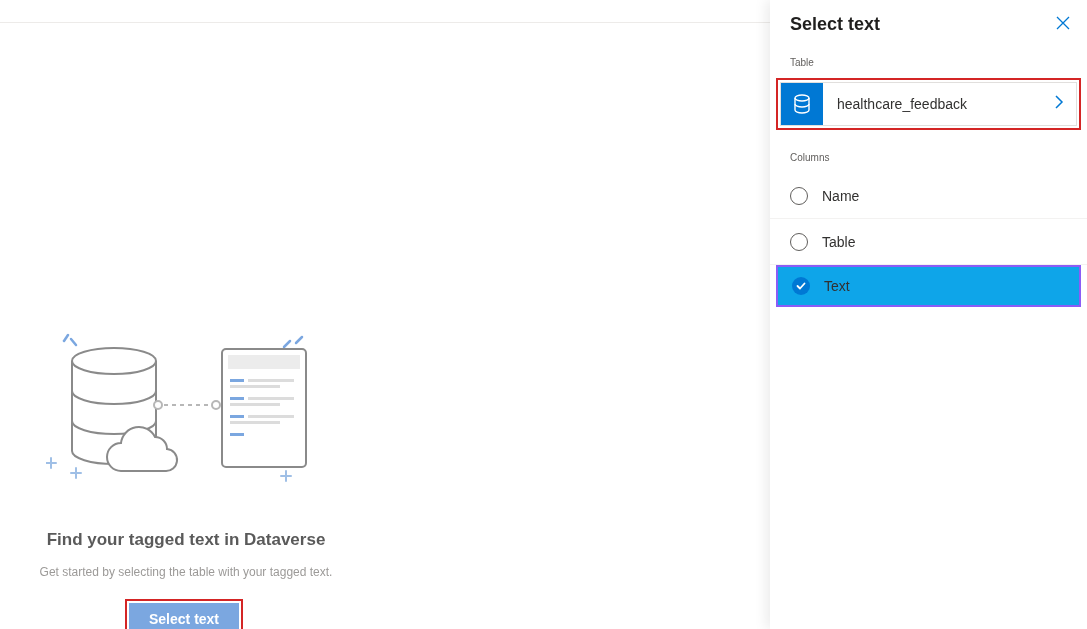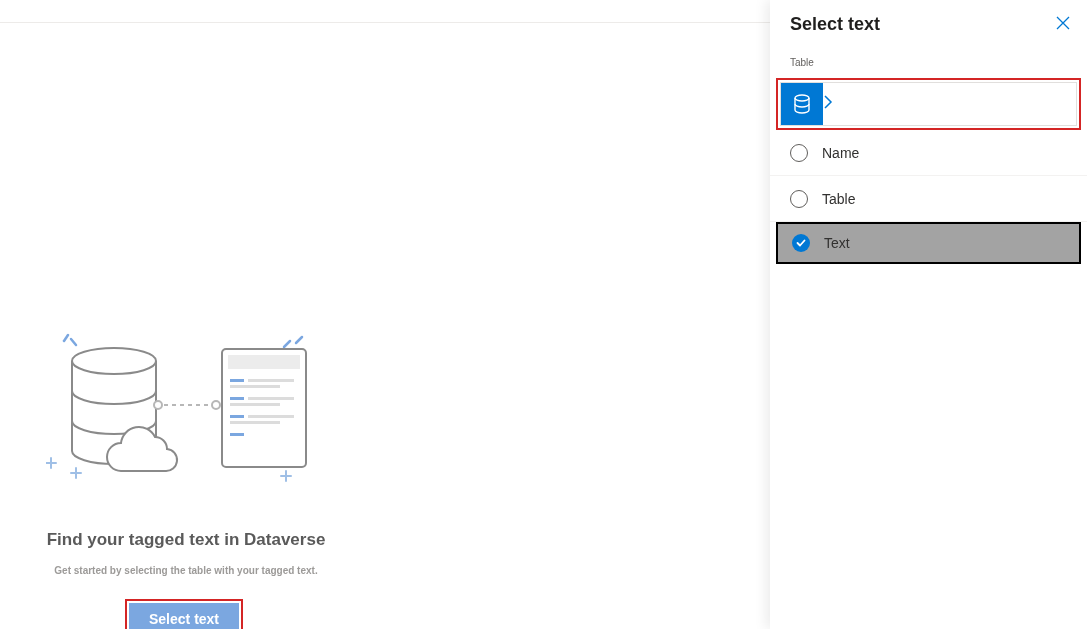--- a/index.html
+++ b/index.html
@@ -43,23 +43,22 @@
       font-size: 17px;
       font-weight: 600;
       color: #5a5a5a;
     }
     .main-subtext {
       position: absolute;
       top: 554px;
       left: 0;
       width: 372px;
       text-align: center;
-      font-size: 10px;
+      font-size: 12px;
       color: #9c9a98;
-      font-weight: bold;
     }
     .select-btn-wrap {
       position: absolute;
       top: 588px;
       left: 125px;
       border: 2px solid #d42525;
       padding: 2px;
     }
     .select-btn {
       background: #7ba7e0;
@@ -141,22 +140,22 @@
       align-items: center;
       height: 46px;
       padding: 0 20px;
       border-bottom: 1px solid #f3f2f1;
       cursor: pointer;
       text-align: right;
     }
     .column-row.selected-wrap {
       margin: 0 6px;
       padding: 0 14px;
-      border: 2px solid #000000;
-      background: #a3a3a3;
+      border: 2px solid #8b5cf6;
+      background: #0ea5e9;
       height: 42px;
     }
     .radio-empty {
       width: 18px;
       height: 18px;
       border: 1px solid #605e5c;
       border-radius: 50%;
       margin-right: 14px;
       flex-shrink: 0;
     }
@@ -269,28 +268,30 @@
     <div class="table-row">
       <div class="table-icon-box">
         <svg width="22" height="22" viewBox="0 0 22 22" fill="none" stroke="#ffffff" stroke-width="1.4">
           <ellipse cx="11" cy="5" rx="7" ry="3"></ellipse>
           <path d="M4 5 L4 17"></path>
             <path d="M18 5 L18 17"></path>
           <path d="M4 11 A7 3 0 0 0 18 11"></path>
           <path d="M4 17 A7 3 0 0 0 18 17"></path>
         </svg>
       </div>
+      <div class="table-name">healthcare_feedback</div>
       <div class="chevron">
         <svg width="10" height="16" viewBox="0 0 10 16">
             <path d="M2 2 L8 8 L2 14" fill="none" stroke="#0078d4" stroke-width="1.5"></path>
           </svg>
       </div>
     </div>
   </div>
 
+  <div class="section-label">Columns</div>
 
   <div class="columns-list">
     <div class="column-row">
       <span class="radio-empty"></span>
       <span class="col-label">Name</span>
     </div>
     <div class="column-row">
       <span class="radio-empty"></span>
       <span class="col-label">Table</span>
     </div>

